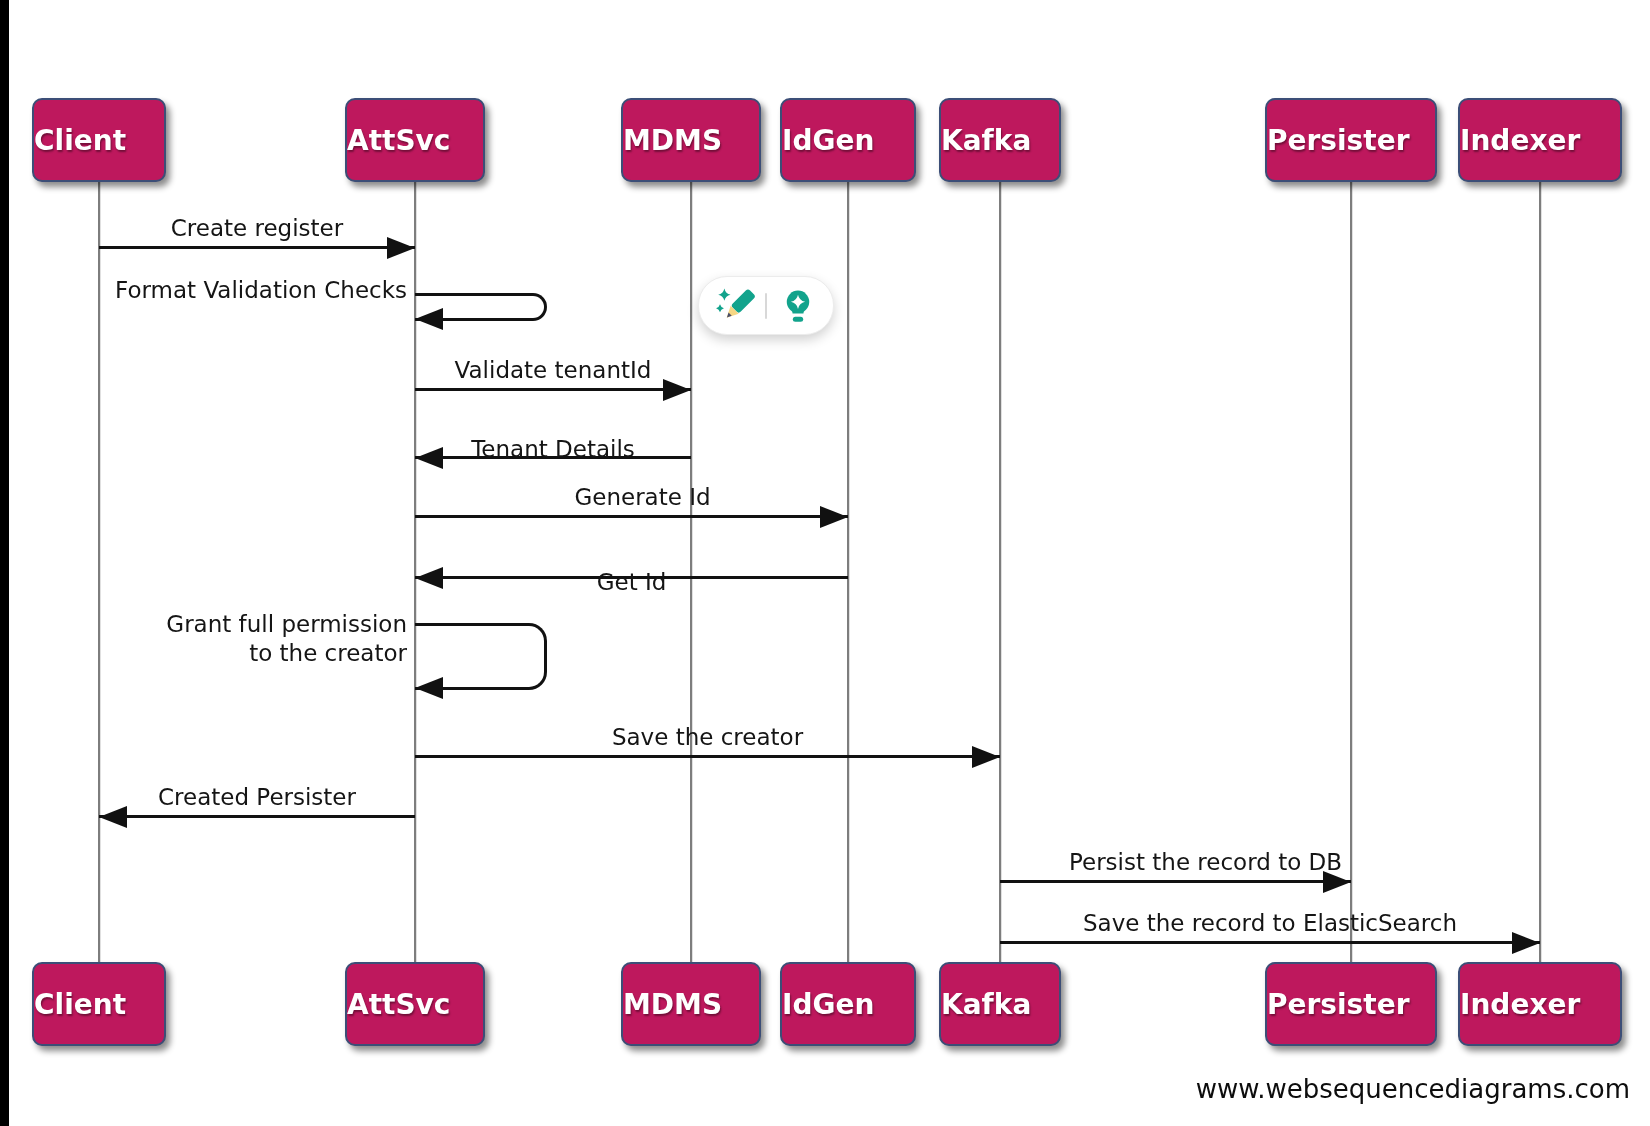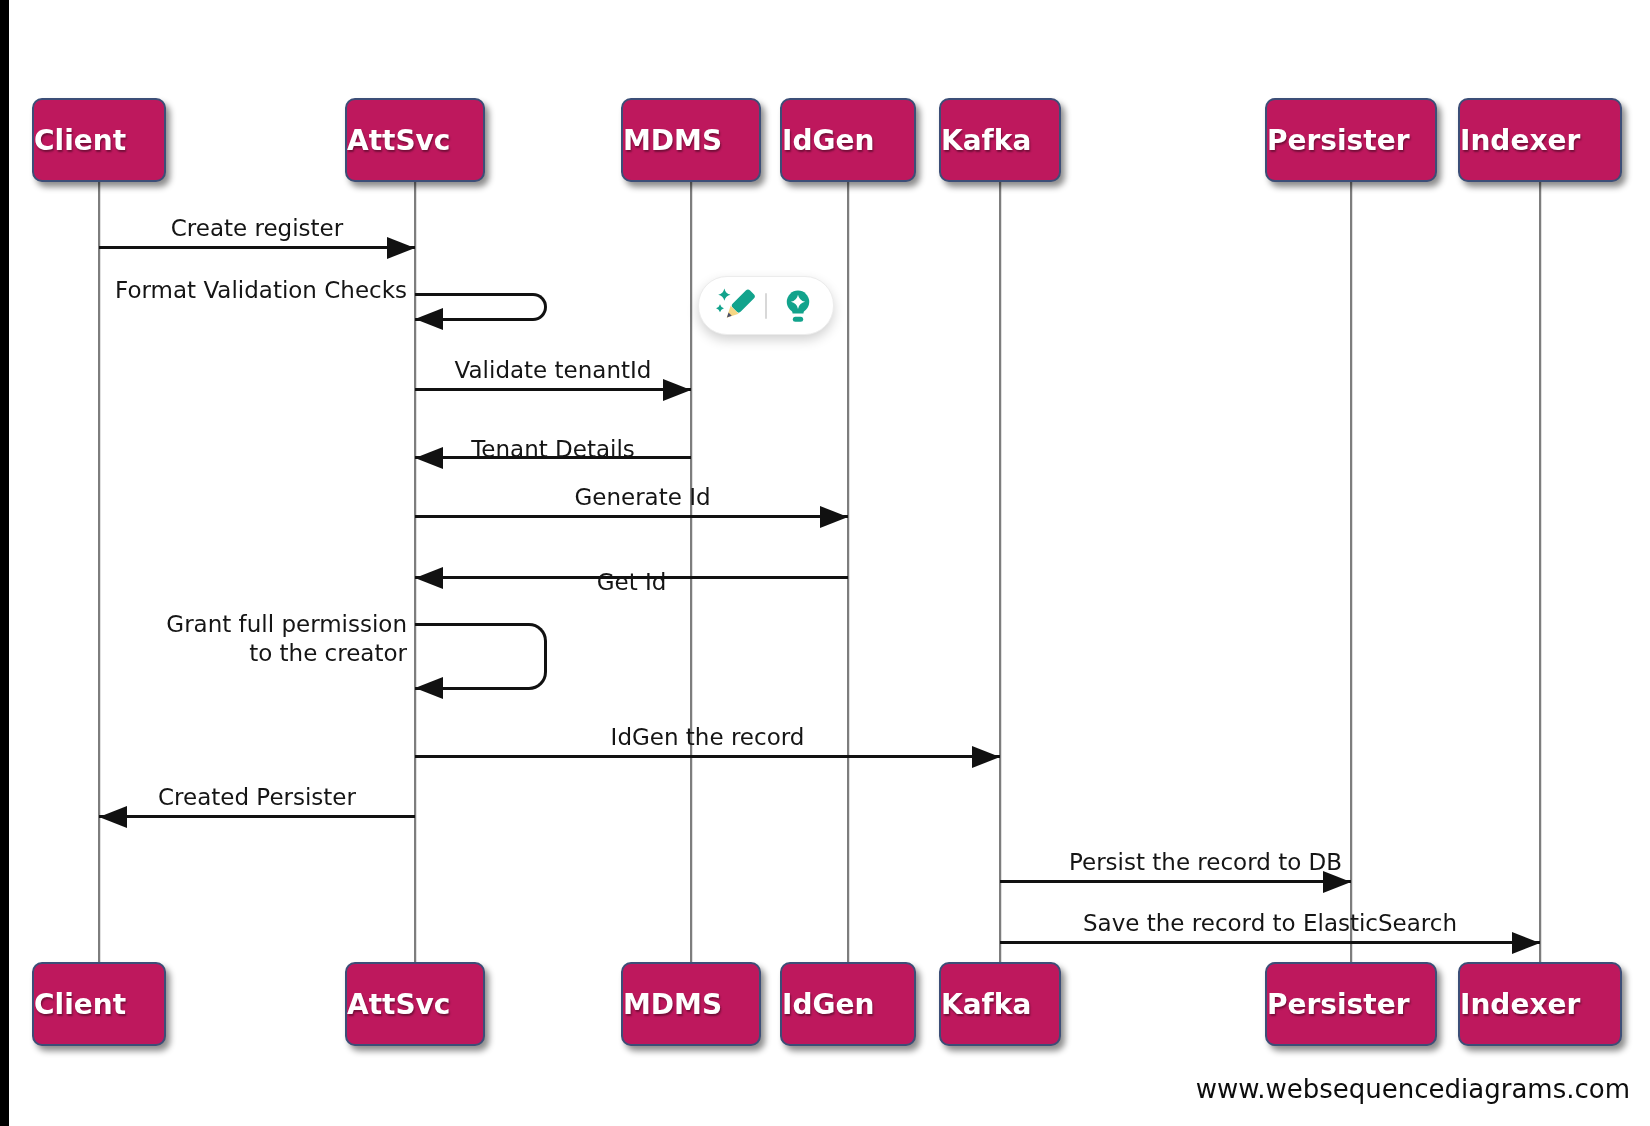--- a/index.html
+++ b/index.html
@@ -128,21 +128,21 @@
       <div class="head-l" style="left: 415px; top: 567px; position: absolute;"></div>
       <div class="msg-label" style="left: 415px; width: 433px; top: 544px; position: absolute; margin-top: 24px;">Get Id</div>
       <div class="self-loop" style="left: 415px; top: 623px; width: 132px; height: 67px; position: absolute;"></div>
       <div class="head-l" style="left: 415px; top: 677px; position: absolute;"></div>
       <div class="self-label" style="left: -33px; width: 440px; top: 610px; position: absolute;">
         <div>Grant full permission</div>
         <div>to the creator</div>
       </div>
       <div class="msg-line" style="left: 415px; top: 755px; width: 585px; position: absolute;"></div>
       <div class="head-r" style="left: 972px; top: 746px; position: absolute;"></div>
-      <div class="msg-label" style="left: 415px; width: 585px; top: 723px; position: absolute;">IdGen the record</div>
+      <div class="msg-label" style="left: 415px; width: 585px; top: 723px; position: absolute;">Save the creator</div>
       <div class="msg-line" style="left: 99px; top: 815px; width: 316px; position: absolute;"></div>
       <div class="head-l" style="left: 99px; top: 806px; position: absolute;"></div>
       <div class="msg-label" style="left: 99px; width: 316px; top: 783px; position: absolute;">Created Persister</div>
       <div class="msg-line" style="left: 1000px; top: 880px; width: 351px; position: absolute;"></div>
       <div class="head-r" style="left: 1323px; top: 871px; position: absolute;"></div>
       <div class="msg-label" style="left: 1000px; width: 411px; top: 848px; position: absolute;">Persist the record to DB</div>
       <div class="msg-line" style="left: 1000px; top: 941px; width: 540px; position: absolute;"></div>
       <div class="head-r" style="left: 1512px; top: 932px; position: absolute;"></div>
       <div class="msg-label" style="left: 1000px; width: 540px; top: 909px; position: absolute;">Save the record to ElasticSearch</div>
     </div>

